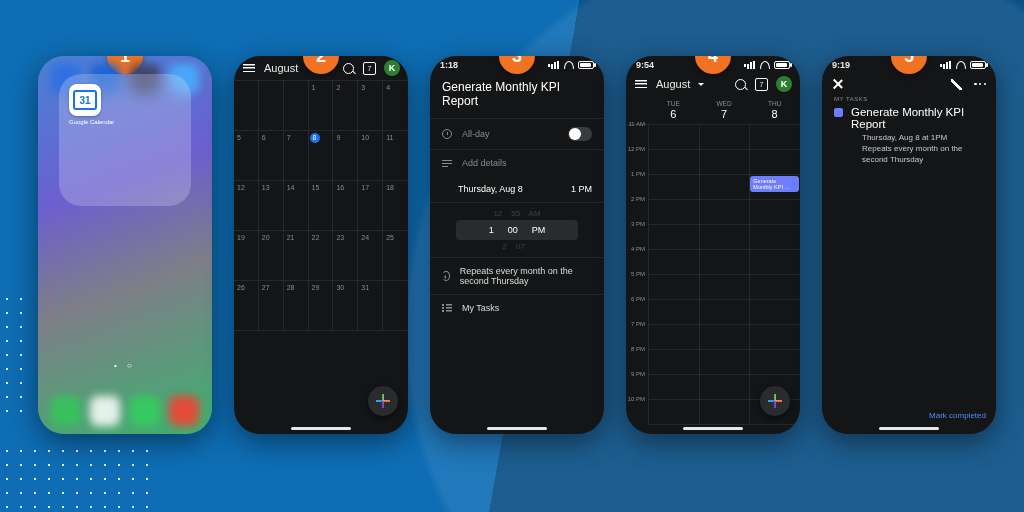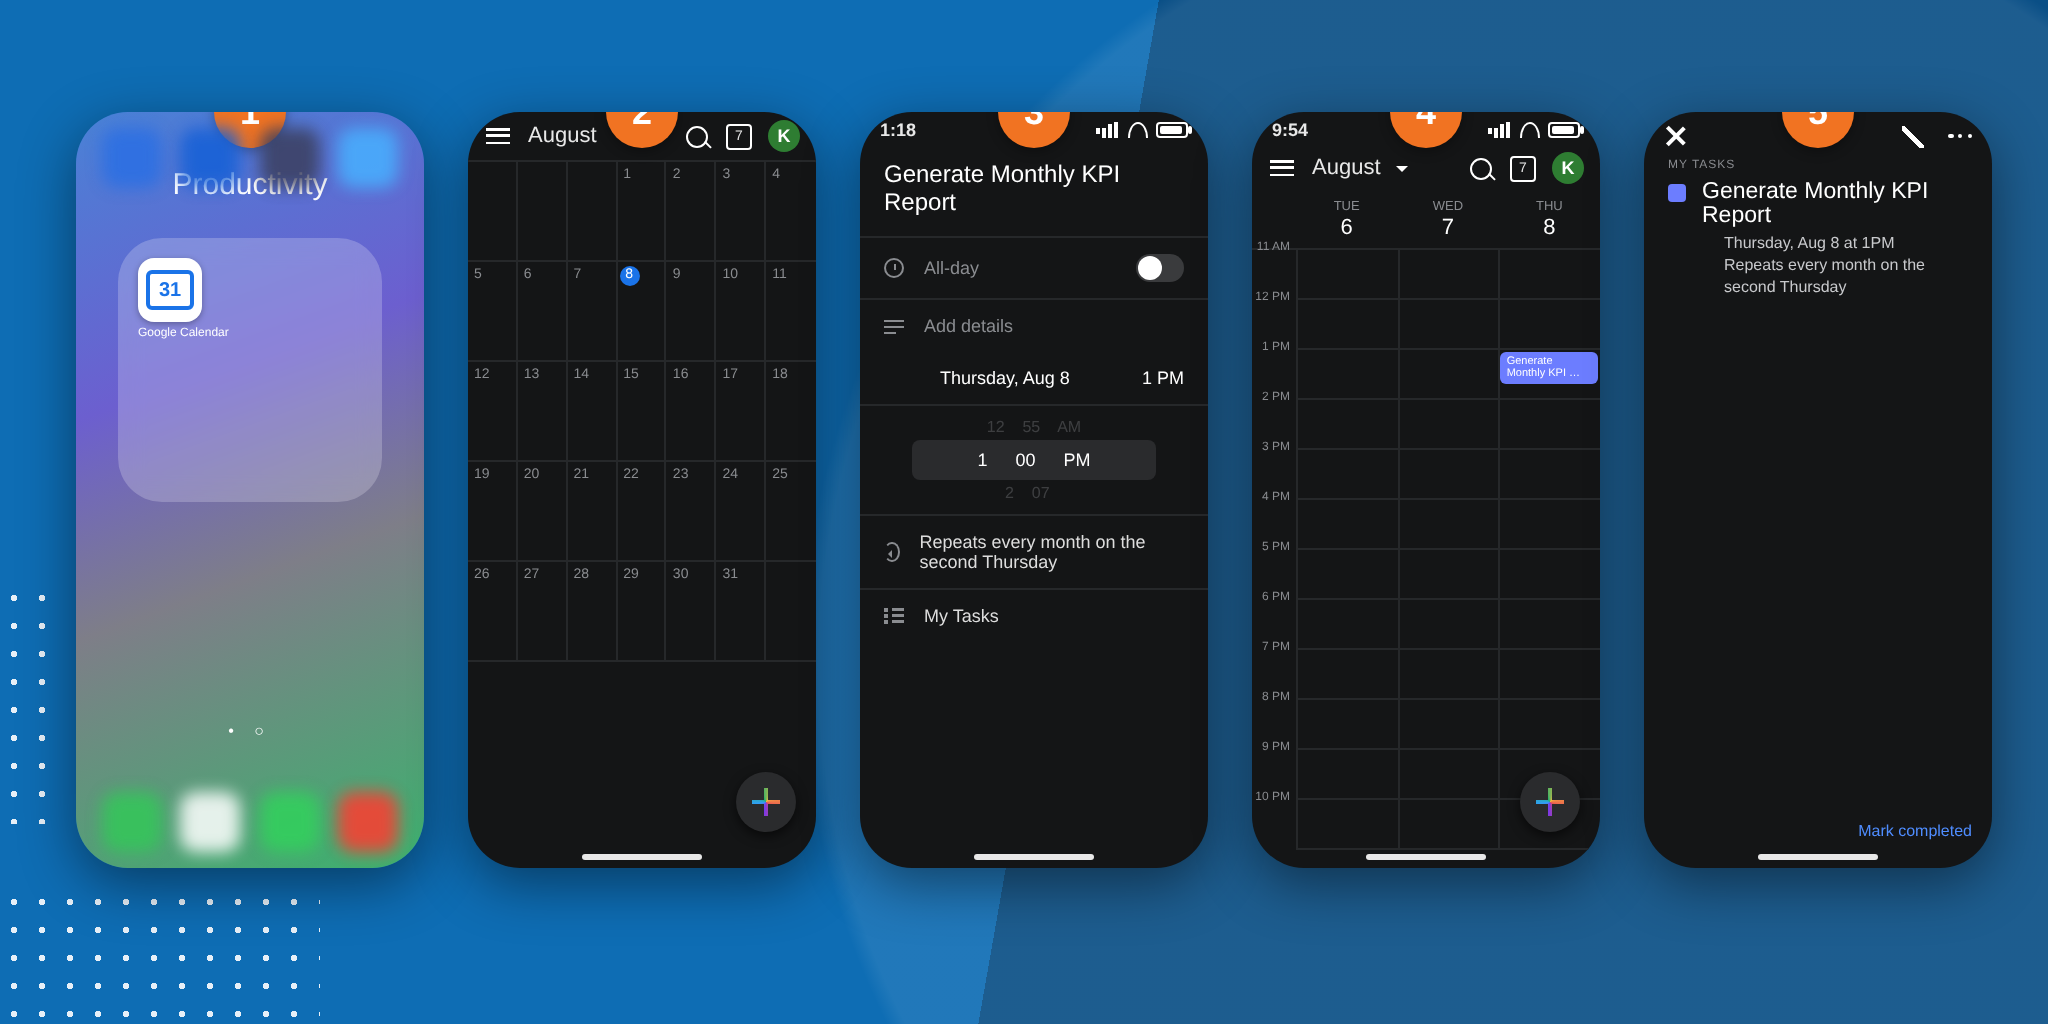--- a/index.html
+++ b/index.html
@@ -165,21 +165,20 @@
 <div class="stage">
 
   <div class="phone light">
     <div class="badge">1</div>
     <div class="blurrow top">
       <div class="blob" style="background:#2b6fe3"></div>
         <div class="blob" style="background:#1560d6"></div>
       <div class="blob" style="background:#3b3f5e"></div>
         <div class="blob" style="background:#48b0ff"></div>
     </div>
-    <div class="folder-title">Productivity</div>
     <div class="folder">
       <div>
         <div class="appicon">
           <div class="cal">31</div>
         </div>
         <div class="appicon-label">Google Calendar</div>
       </div>
     </div>
     <div class="page-dots">• ○</div>
     <div class="blurrow bottom">
@@ -263,21 +262,21 @@
       <span class="grow">All-day</span>
       <span class="switch"></span>
     </div>
     <div class="row">
       <span class="icn" style="width:10px;height:7px;background:
               linear-gradient(var(--muted),var(--muted)) 0 0/100% 1.3px no-repeat,
               linear-gradient(var(--muted),var(--muted)) 0 3px/100% 1.3px no-repeat,
               linear-gradient(var(--muted),var(--muted)) 0 6px/60% 1.3px no-repeat"></span>
       <span>Add details</span>
     </div>
-    <div class="row noborder" style="padding-left:40px">
+    <div class="row noborder" style="padding-left:28px">
       <span class="grow" style="color:#fff">Thursday, Aug 8</span>
       <span style="color:#fff">1 PM</span>
     </div>
     <div class="timewheel">
       <div class="faded"><span>12</span>&nbsp;&nbsp;&nbsp;
            <span>55</span>&nbsp;&nbsp;&nbsp;
            <span>AM</span></div>
       <div class="sel">
         <span>1</span>
         <span>00</span>
@@ -388,20 +387,28 @@
         <div class="event-chip">Generate Monthly KPI …</div>
       </div>
     <div class="fab">
         <div class="fab-plus"></div>
       </div>
     <div class="homebar"></div>
   </div>
 
   <div class="phone">
     <div class="badge">5</div>
+    <div class="statusbar">
+      <span>9:19</span>
+      <span class="right">
+          <span class="sig"></span>
+        <span class="wifi"></span>
+        <span class="batt"></span>
+        </span>
+    </div>
     <div class="det-top">
       <span class="close"></span>
       <span style="display:flex;gap:12px;align-items:center">
         <span class="pencil"></span>
         <span class="more">
             <span></span>
             <span></span>
             <span></span>
           </span>
       </span>

